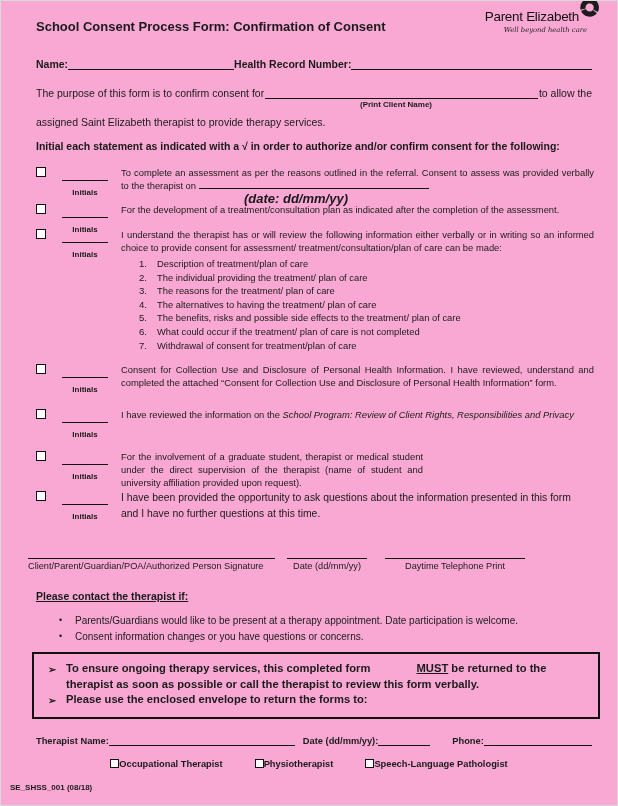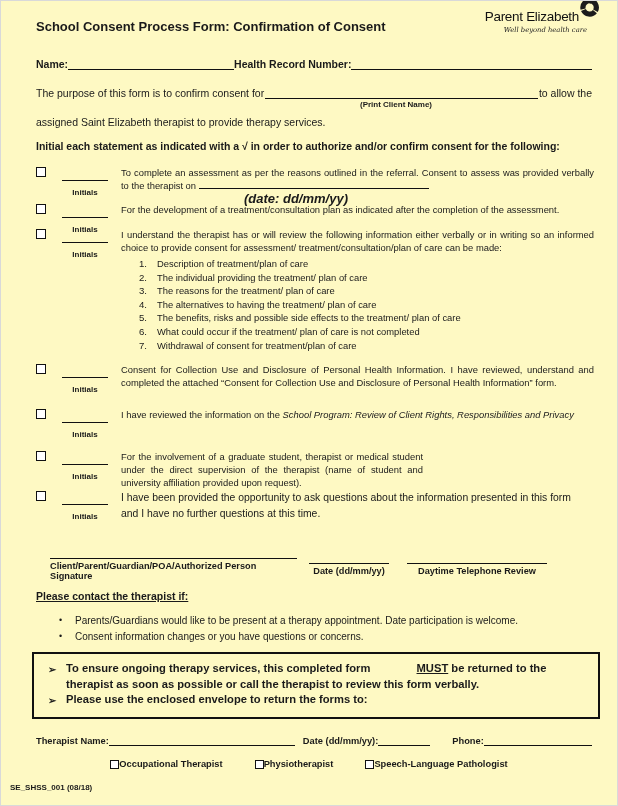--- a/index.html
+++ b/index.html
@@ -1,19 +1,19 @@
 <!DOCTYPE html>
 <html><head>
 <meta charset="utf-8">
 <style>
   * { margin:0; padding:0; box-sizing:border-box; }
   html,body { background:#e9e9e9; }
   .page {
     position:relative; width:618px; height:806px; margin:0 auto;
-    background:#fef9c3; border:1px solid #d9d9d9;
+    background:#f9a8d4; border:1px solid #d9d9d9;
     font-family:"Liberation Sans", sans-serif; color:#1a1a1a; overflow:hidden;
   }
   .abs { position:absolute; }
 
   
   .title { left:35px; top:18px; font-size:13px; font-weight:bold; }
   .logo { right:24px; top:6px; width:120px; text-align:right; }
   .logo-row { position:relative; display:inline-block; padding-right:14px; }
   .logo-icon { position:absolute; right:-6px; top:-9px; width:19px; height:19px; }
   .brand { font-size:13.5px; font-weight:500; letter-spacing:-0.3px; color:#111; }
@@ -45,21 +45,21 @@
   .date-caption { font-size:13px; font-style:italic; font-weight:600; width:240px; margin-left:55px; text-align:center; }
   .numlist { list-style:none; margin-top:3px; }
   .numlist li { display:flex; line-height:13.6px; text-align:left; }
   .num { flex:0 0 auto; width:18px; margin-left:18px; font-size:9.6px; }
   .i7 .itext { font-size:10.4px; line-height:16px; text-align:left; width:460px; flex:0 0 auto; }
   .i6 .itext { width:302px; flex:0 0 auto; }
   .i5 .itext, .i2 .itext { text-align:left; }
   .ital { font-style:italic; }
 
   
-  .sig { left:49px; top:546px; display:flex; font-size:9.2px; font-weight:bold;align-items:center; }
+  .sig { left:27px; top:546px; display:flex; font-size:9.2px; font-weight:normal;align-items:center; }
   .sig-col { display:flex; flex-direction:column; }
   .sig-line { border-bottom:1.3px solid #111; height:12px; }
   .sig-lab { margin-top:2px; }
   .sc1 { width:247px; }
   .sc2 { width:80px; margin-left:12px; text-align:center; }
   .sc3 { width:140px; margin-left:18px; text-align:center; }
 
   .contact-h { left:35px; top:589px; font-size:10.5px; font-weight:bold; text-decoration:underline; }
   .bullets { left:58px; top:612px; font-size:10px; }
   .bullets .bl { display:flex; line-height:15.5px; }
@@ -71,21 +71,21 @@
   .arrow { width:18px; flex:0 0 auto; font-size:10px; padding-top:1px; }
   .must { text-decoration:underline;padding-left:43px; }
 
   
   .trow { left:35px; right:25px; top:734px; display:flex; align-items:flex-end; font-size:9.3px; font-weight:bold; }
   .b-tn { width:186px; } .b-td { width:52px; } .b-tp { flex:1; }
   .sp1 { margin-left:8px; } .sp2 { margin-left:22px; }
   .trow .blank { height:11px; }
 
   .drow { left:0; right:0; top:758px; display:flex; justify-content:center; gap:32px; font-size:9.3px; font-weight:bold; }
-  .ditem { display:flex; align-items:flex-end; }
+  .ditem { display:flex; align-items:flex-start; }
   .dcb { width:9px; height:9px; border:1.3px solid #111; background:#fff; }
 
   .footer { left:9px; top:782px; font-size:8px; font-weight:600; }
 </style>
 </head>
 <body>
 
 <div class="page">
 
   <div class="abs title">School Consent Process Form: Confirmation of Consent</div>
@@ -207,21 +207,21 @@
     <div class="sig-col sc1">
       <span class="sig-line"></span>
       <span class="sig-lab">Client/Parent/Guardian/POA/Authorized Person Signature</span>
     </div>
     <div class="sig-col sc2">
       <span class="sig-line"></span>
       <span class="sig-lab">Date (dd/mm/yy)</span>
     </div>
     <div class="sig-col sc3">
       <span class="sig-line"></span>
-      <span class="sig-lab">Daytime Telephone Review</span>
+      <span class="sig-lab">Daytime Telephone Print</span>
     </div>
   </div>
 
   <div class="abs contact-h">Please contact the therapist if:</div>
 
   <div class="abs bullets">
     <div class="bl">
         <span class="dot">•</span>
         <span>Parents/Guardians would like to be present at a therapy appointment. Date participation is welcome.</span>
       </div>

